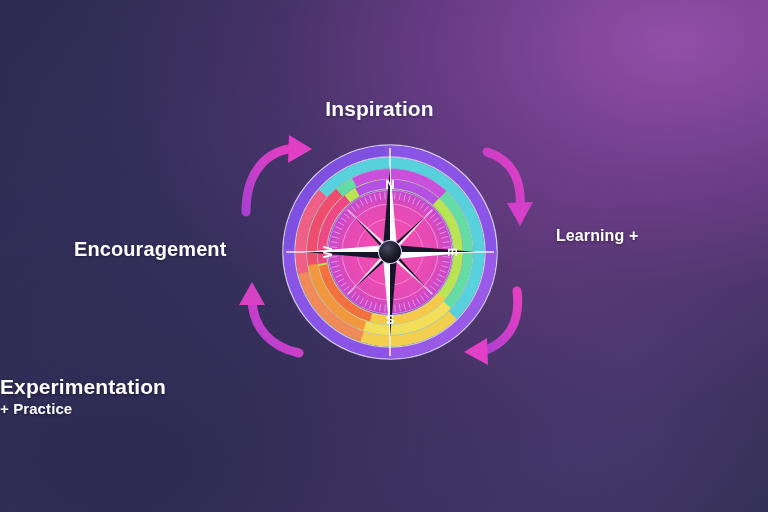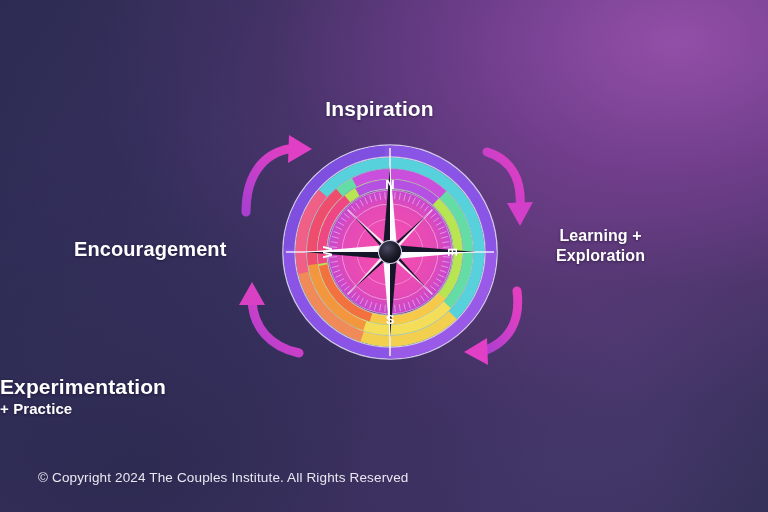--- a/index.html
+++ b/index.html
@@ -315,27 +315,25 @@
       <path d="M239 305 L252 282 L265 305 Z" fill="#d841c4"></path>
     </g>
   </svg>
 
   <div class="label" id="label-top">
     <span class="ln">Inspiration</span>
   </div>
 
   <div class="label" id="label-right">
     <span class="ln ln1">Learning +</span>
-    <span class="ln ln2">Exploration</span>
   </div>
 
   <div class="label" id="label-bottom">
     <span class="ln ln1">Experimentation</span>
     <span class="ln ln2">+ Practice</span>
   </div>
 
   <div class="label" id="label-left">
     <span class="ln">Encouragement</span>
   </div>
 
-  <div id="copyright">© Copyright 2024 The Couples Institute. All Rights Reserved</div>
 
 </div>
 
 </body></html>

